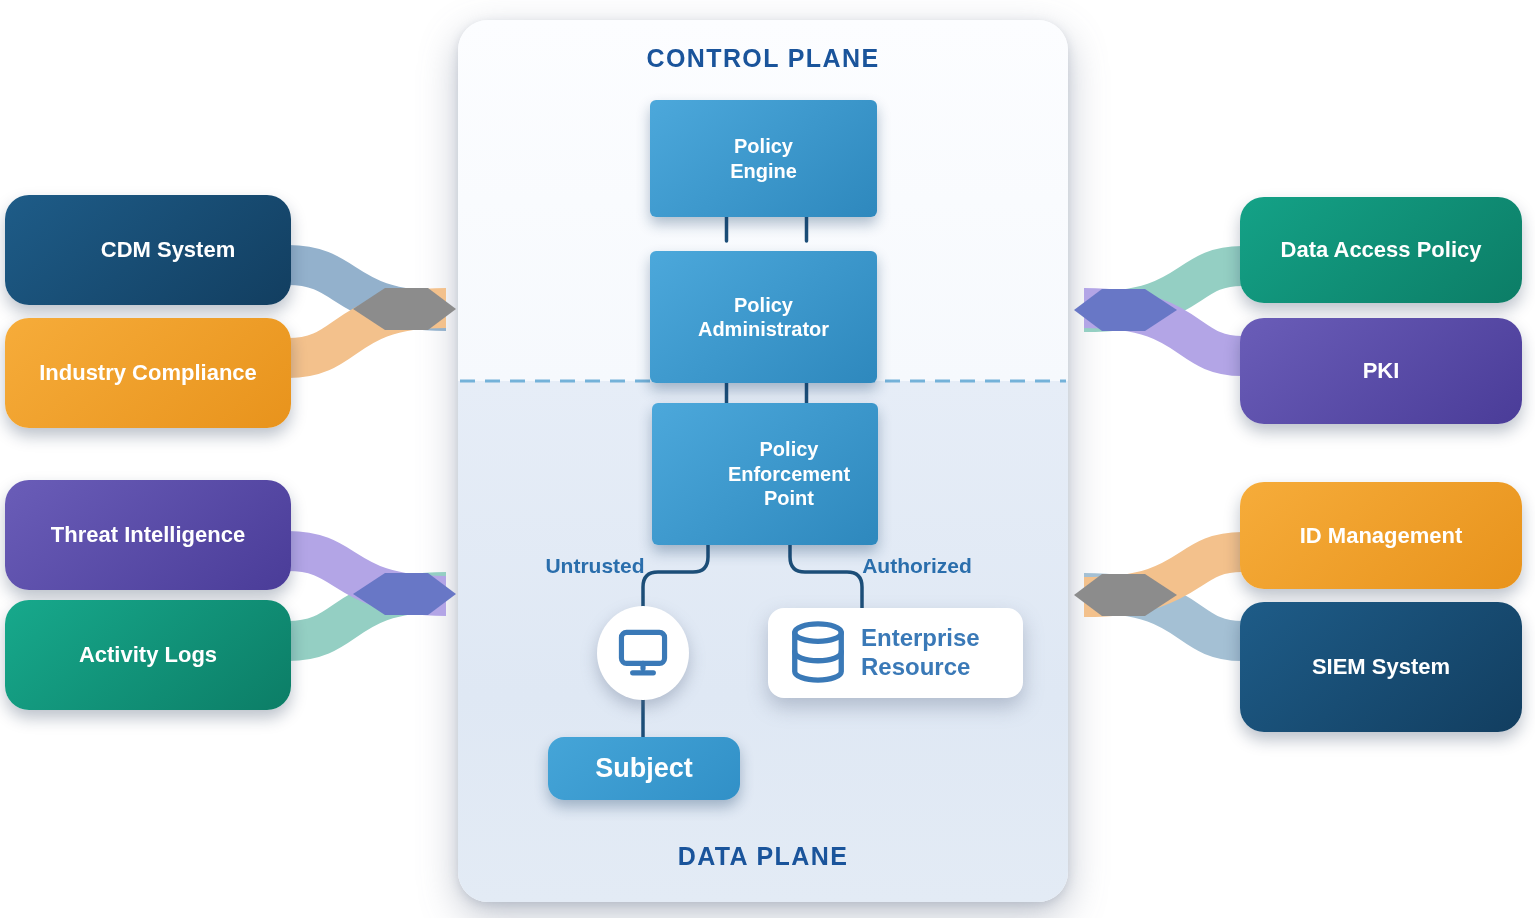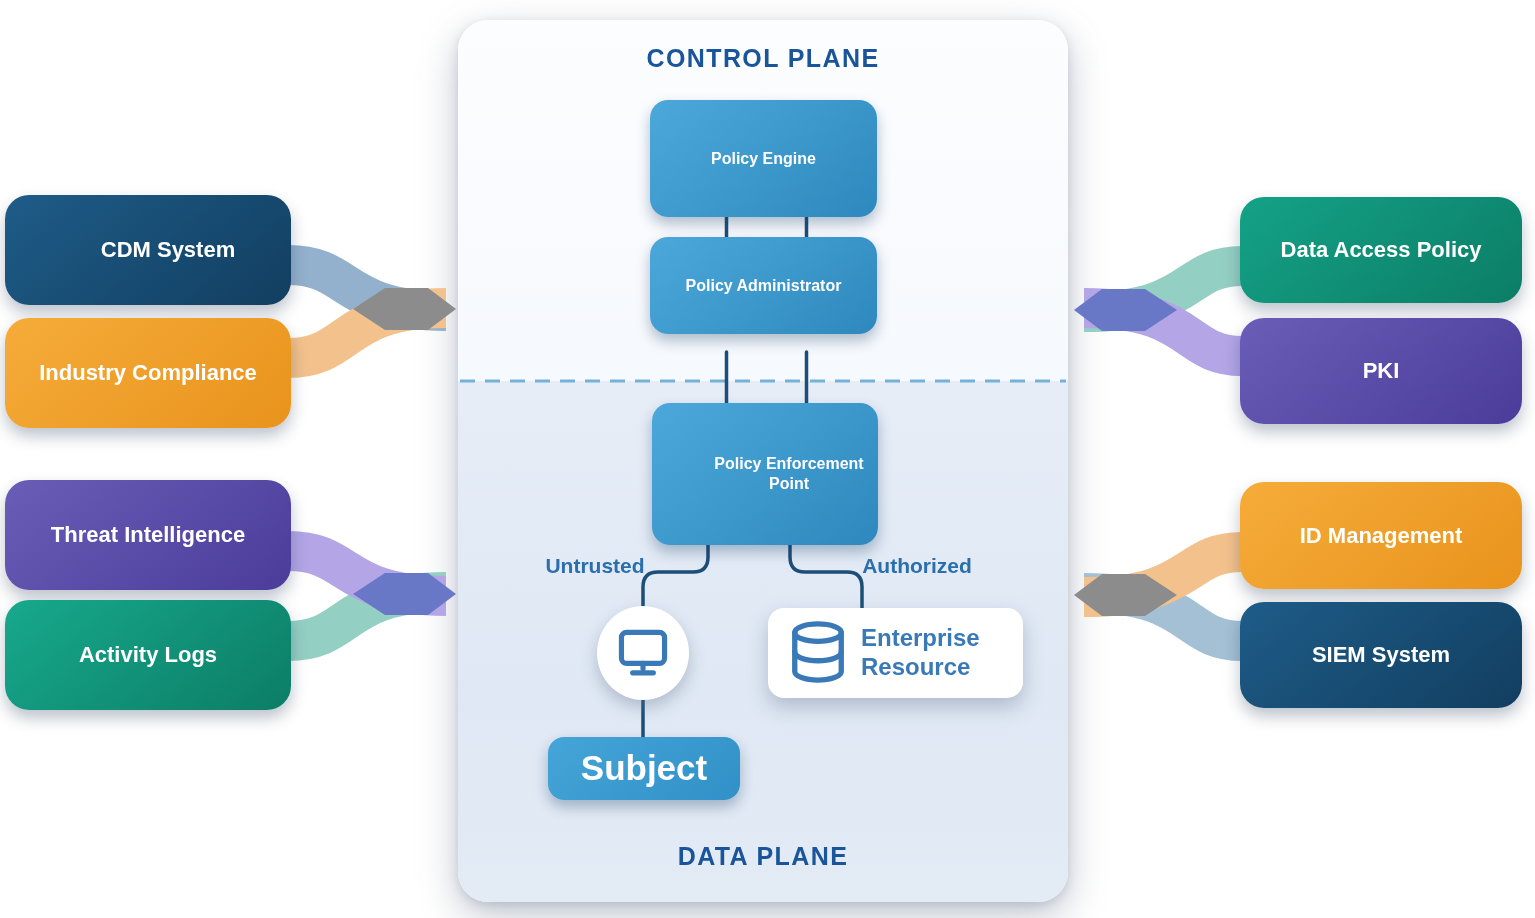--- a/index.html
+++ b/index.html
@@ -19,21 +19,21 @@
     background:linear-gradient(180deg,#fcfdff 0%,#f6f9fd 100%);}
   .panel .data-bg{position:absolute;left:0;top:361px;width:100%;height:521px;
     background:linear-gradient(180deg,#e6edf7 0%,#dfe8f4 60%,#e3ebf5 100%);}
   .plane-title{
     position:absolute;left:458px;width:610px;text-align:center;
     color:#1a549b;font-size:25px;letter-spacing:1.4px;z-index:3;
   }
   
   .abs{position:absolute;z-index:3;display:flex;align-items:center;justify-content:center;}
   .cbox{
-    border-radius:18px;color:#ffffff;font-size:16px;line-height:1.22;text-align:center;
+    border-radius:6px;color:#ffffff;font-size:20px;line-height:1.22;text-align:center;
     box-shadow:0 7px 14px rgba(18,60,100,.32);
   }
   .cbox .lbl{display:inline-block;}
   .sbox{
     border-radius:24px;color:#ffffff;font-size:22px;text-align:center;
     box-shadow:0 8px 16px rgba(15,35,70,.28);
   }
   .edge-label{color:#2a6eac;font-size:21px;text-align:center;z-index:3;}
   .er-card{
     background:#ffffff;border-radius:16px;z-index:3;
@@ -97,21 +97,21 @@
       <path d="M708,543 V557 Q708,572 693,572 H658 Q643,572 643,587 V608"></path>
       <path d="M643,698 V739"></path>
       <path d="M790,543 V557 Q790,572 805,572 H847 Q862,572 862,587 V610"></path>
     </g>
   </svg>
 
   <div class="abs cbox" style="left: 650px; top: 100px; width: 227px; height: 117px; background: linear-gradient(140deg, rgb(76, 168, 219), rgb(46, 136, 189));">
     <span class="lbl" style="max-width:130px;">Policy Engine</span>
   </div>
 
-  <div class="abs cbox" style="left: 650px; top: 237px; width: 227px; height: 97px; background: linear-gradient(140deg, rgb(76, 168, 219), rgb(46, 136, 189));">
+  <div class="abs cbox" style="left: 650px; top: 251px; width: 227px; height: 132px; background: linear-gradient(140deg, rgb(76, 168, 219), rgb(46, 136, 189));">
     <span class="lbl" style="max-width:185px;">Policy Administrator</span>
   </div>
 
   <div class="abs cbox" style="left: 652px; top: 403px; width: 226px; height: 142px; background: linear-gradient(140deg, rgb(76, 168, 219), rgb(46, 136, 189)); padding-left: 48px;">
     <span class="lbl" style="max-width:175px;">Policy Enforcement Point</span>
   </div>
 
   <div class="abs edge-label" style="left:525px;top:552px;width:140px;height:28px;">Untrusted</div>
   <div class="abs edge-label" style="left:847px;top:552px;width:140px;height:28px;">Authorized</div>
 
@@ -129,21 +129,21 @@
     <svg width="62" height="64" viewBox="0 0 64 66">
       <g fill="none" stroke-width="5.5" stroke-linecap="round" stroke-linejoin="round" stroke="#3a79b7">
         <ellipse cx="32" cy="12" rx="24" ry="9"></ellipse>
         <path d="M8 12 v40 c0,5 10.7,9 24,9 s24,-4 24,-9 V12"></path>
         <path d="M8 32 c0,5 10.7,9 24,9 s24,-4 24,-9"></path>
       </g>
     </svg>
     <div class="er-text">Enterprise Resource</div>
   </div>
 
-  <div class="abs cbox" style="left: 548px; top: 737px; width: 192px; height: 63px; font-size: 35px; border-radius: 16px; background: linear-gradient(140deg, rgb(69, 165, 216), rgb(49, 144, 199));">
+  <div class="abs cbox" style="left: 548px; top: 737px; width: 192px; height: 63px; font-size: 27px; border-radius: 16px; background: linear-gradient(140deg, rgb(69, 165, 216), rgb(49, 144, 199));">
     <span class="lbl">Subject</span>
   </div>
 
   <div class="abs sbox" style="left: 5px; top: 195px; width: 286px; height: 110px; background: linear-gradient(140deg, rgb(30, 92, 136), rgb(18, 62, 96)); padding-left: 40px;">
     <span>CDM System</span>
   </div>
   <div class="abs sbox" style="left: 5px; top: 318px; width: 286px; height: 110px; background: linear-gradient(140deg, rgb(246, 172, 58), rgb(232, 147, 28));">
     <span>Industry Compliance</span>
   </div>
   <div class="abs sbox" style="left: 5px; top: 480px; width: 286px; height: 110px; background: linear-gradient(140deg, rgb(106, 93, 184), rgb(74, 60, 152));">
@@ -155,17 +155,17 @@
 
   <div class="abs sbox" style="left: 1240px; top: 197px; width: 282px; height: 106px; background: linear-gradient(140deg, rgb(20, 162, 135), rgb(12, 125, 102));">
     <span>Data Access Policy</span>
   </div>
   <div class="abs sbox" style="left: 1240px; top: 318px; width: 282px; height: 106px; background: linear-gradient(140deg, rgb(106, 93, 184), rgb(74, 60, 152));">
     <span>PKI</span>
   </div>
   <div class="abs sbox" style="left: 1240px; top: 482px; width: 282px; height: 107px; background: linear-gradient(140deg, rgb(246, 172, 58), rgb(232, 147, 28));">
     <span>ID Management</span>
   </div>
-  <div class="abs sbox" style="left: 1240px; top: 602px; width: 282px; height: 106px; background: linear-gradient(140deg, rgb(30, 92, 136), rgb(18, 62, 96));">
+  <div class="abs sbox" style="left: 1240px; top: 602px; width: 282px; height: 130px; background: linear-gradient(140deg, rgb(30, 92, 136), rgb(18, 62, 96));">
     <span>SIEM System</span>
   </div>
 
 </div>
 
 </body></html>

